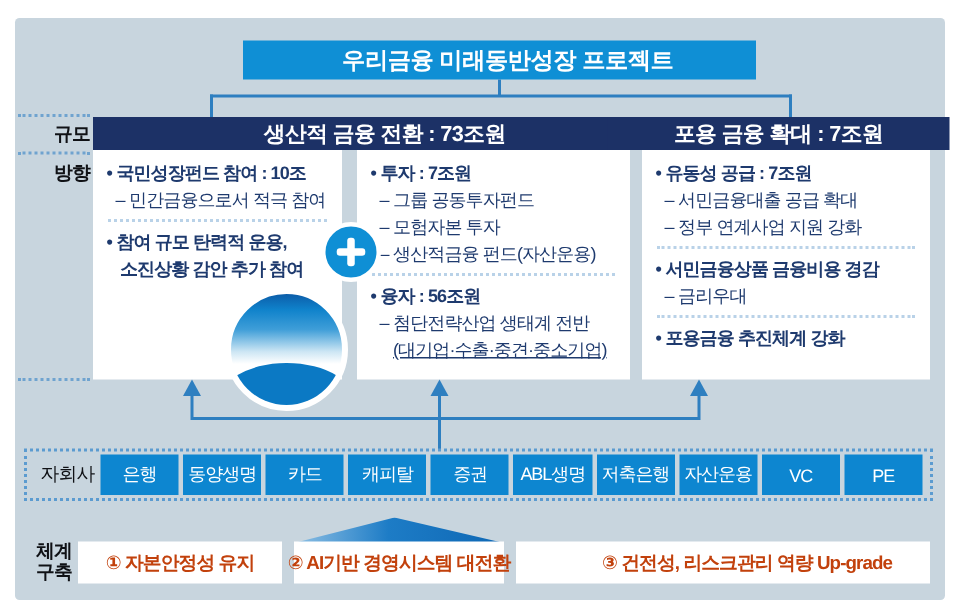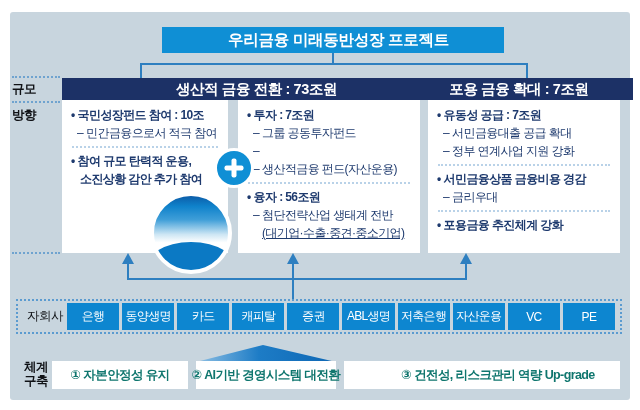--- a/index.html
+++ b/index.html
@@ -15,21 +15,21 @@
     display:flex;align-items:center;justify-content:center;color:#fff;font-weight:bold;font-size:15.5px;letter-spacing:-0.3px;padding-left:11px;}
 
   
   .line{position:absolute;background:#2e7fc0;}
   .v-stem{left:332px;top:53px;width:2px;height:11px;}
   .h-bracket{left:140px;top:63px;width:388px;height:2px;}
   .drop-left{left:140px;top:63px;width:2px;height:15px;}
   .drop-right{left:526px;top:63px;width:2px;height:15px;}
 
   
-  .gutter-label{position:absolute;left:12px;width:48px;text-align:left;color:#0f1115;font-weight:bold;font-size:12.5px;letter-spacing:-0.5px;}
+  .gutter-label{position:absolute;left:12px;width:48px;text-align:right;color:#0f1115;font-weight:bold;font-size:12.5px;letter-spacing:-0.5px;}
   .dotted-gutter{position:absolute;left:12px;width:48px;height:0;border-top:2px dotted #6fa3cf;}
 
   
   .hdr{position:absolute;top:78px;height:22px;background:#1c3166;display:flex;align-items:center;justify-content:center;
     color:#fff;font-weight:bold;font-size:14.5px;letter-spacing:-0.4px;}
   .hdr-left{left:62px;width:358px;padding-left:31px;}
   .hdr-right{left:405px;width:228px;}
 
   
   .panel{position:absolute;top:100px;height:153px;background:#fff;padding:6px 6px 4px 8px;overflow:hidden;}
@@ -66,21 +66,21 @@
   
   .subs-box{position:absolute;left:16px;top:299px;width:606px;height:35px;border:2px dotted #5b9bd0;
     display:flex;align-items:center;padding:0 5px;}
   .subs-label{flex:0 0 44px;text-align:center;color:#0f1115;font-weight:normal;font-size:12.5px;letter-spacing:-0.5px;}
   .subs-row{flex:1;display:flex;gap:3px;height:27px;}
   .chip{flex:1;background:#0d86d0;color:#fff;font-size:12px;letter-spacing:-0.7px;display:flex;align-items:center;justify-content:center;white-space:nowrap;}
 
   
   .fw-label{position:absolute;left:14px;top:360px;width:44px;text-align:center;color:#0f1115;font-weight:bold;font-size:12.5px;line-height:14px;letter-spacing:-0.5px;}
   .fw-box{position:absolute;top:361px;height:28px;background:#fff;display:flex;align-items:center;justify-content:center;
-    color:#0f766e;font-weight:bold;font-size:12.5px;letter-spacing:-0.6px;white-space:nowrap;}
+    color:#c2410c;font-weight:bold;font-size:12.5px;letter-spacing:-0.6px;white-space:nowrap;}
   .fw-1{left:52px;width:136px;}
   .fw-2{left:196px;width:140px;}
   .fw-3{left:344px;width:276px;padding-left:32px;}
   .roof{position:absolute;left:196px;top:345px;}
 </style>
 </head>
 <body>
 
 <div class="stage">
   <div class="bg-panel"></div>
@@ -123,20 +123,21 @@
       <div class="li bold">
         <span class="marker">•</span>
         <span class="txt">투자 : 7조원</span>
       </div>
       <div class="li dash">
         <span class="marker">–</span>
         <span class="txt">그룹 공동투자펀드</span>
       </div>
       <div class="li dash">
         <span class="marker">–</span>
+        <span class="txt">모험자본 투자</span>
       </div>
       <div class="li dash">
         <span class="marker">–</span>
         <span class="txt">생산적금융 펀드(자산운용)</span>
       </div>
       <div class="li-sep"></div>
       <div class="li bold">
         <span class="marker">•</span>
         <span class="txt">융자 : 56조원</span>
       </div>

